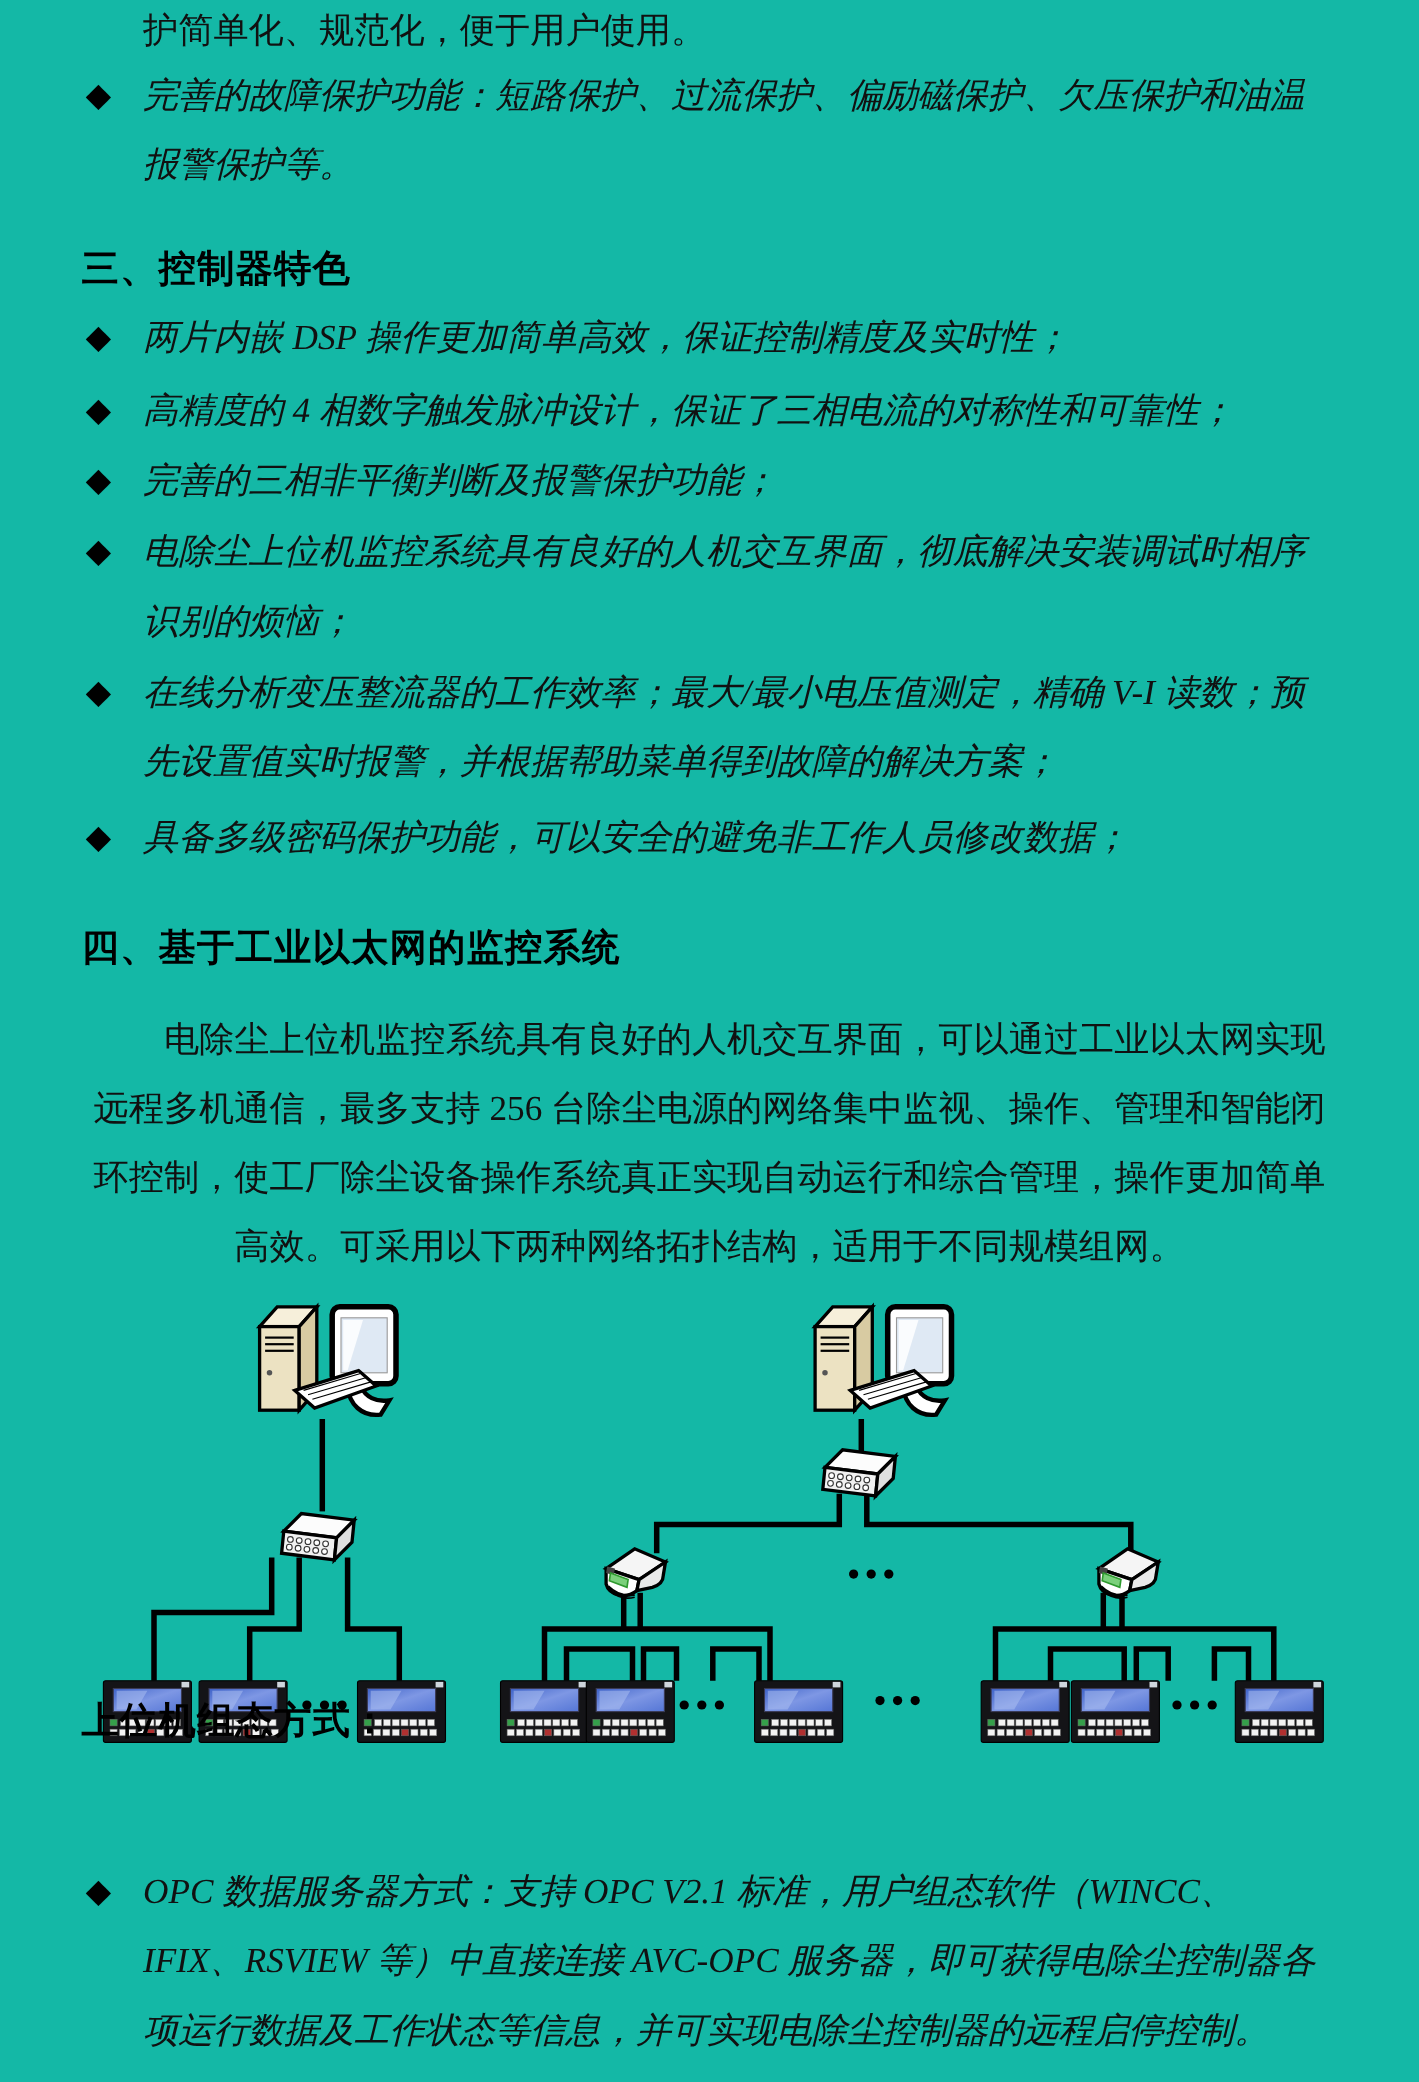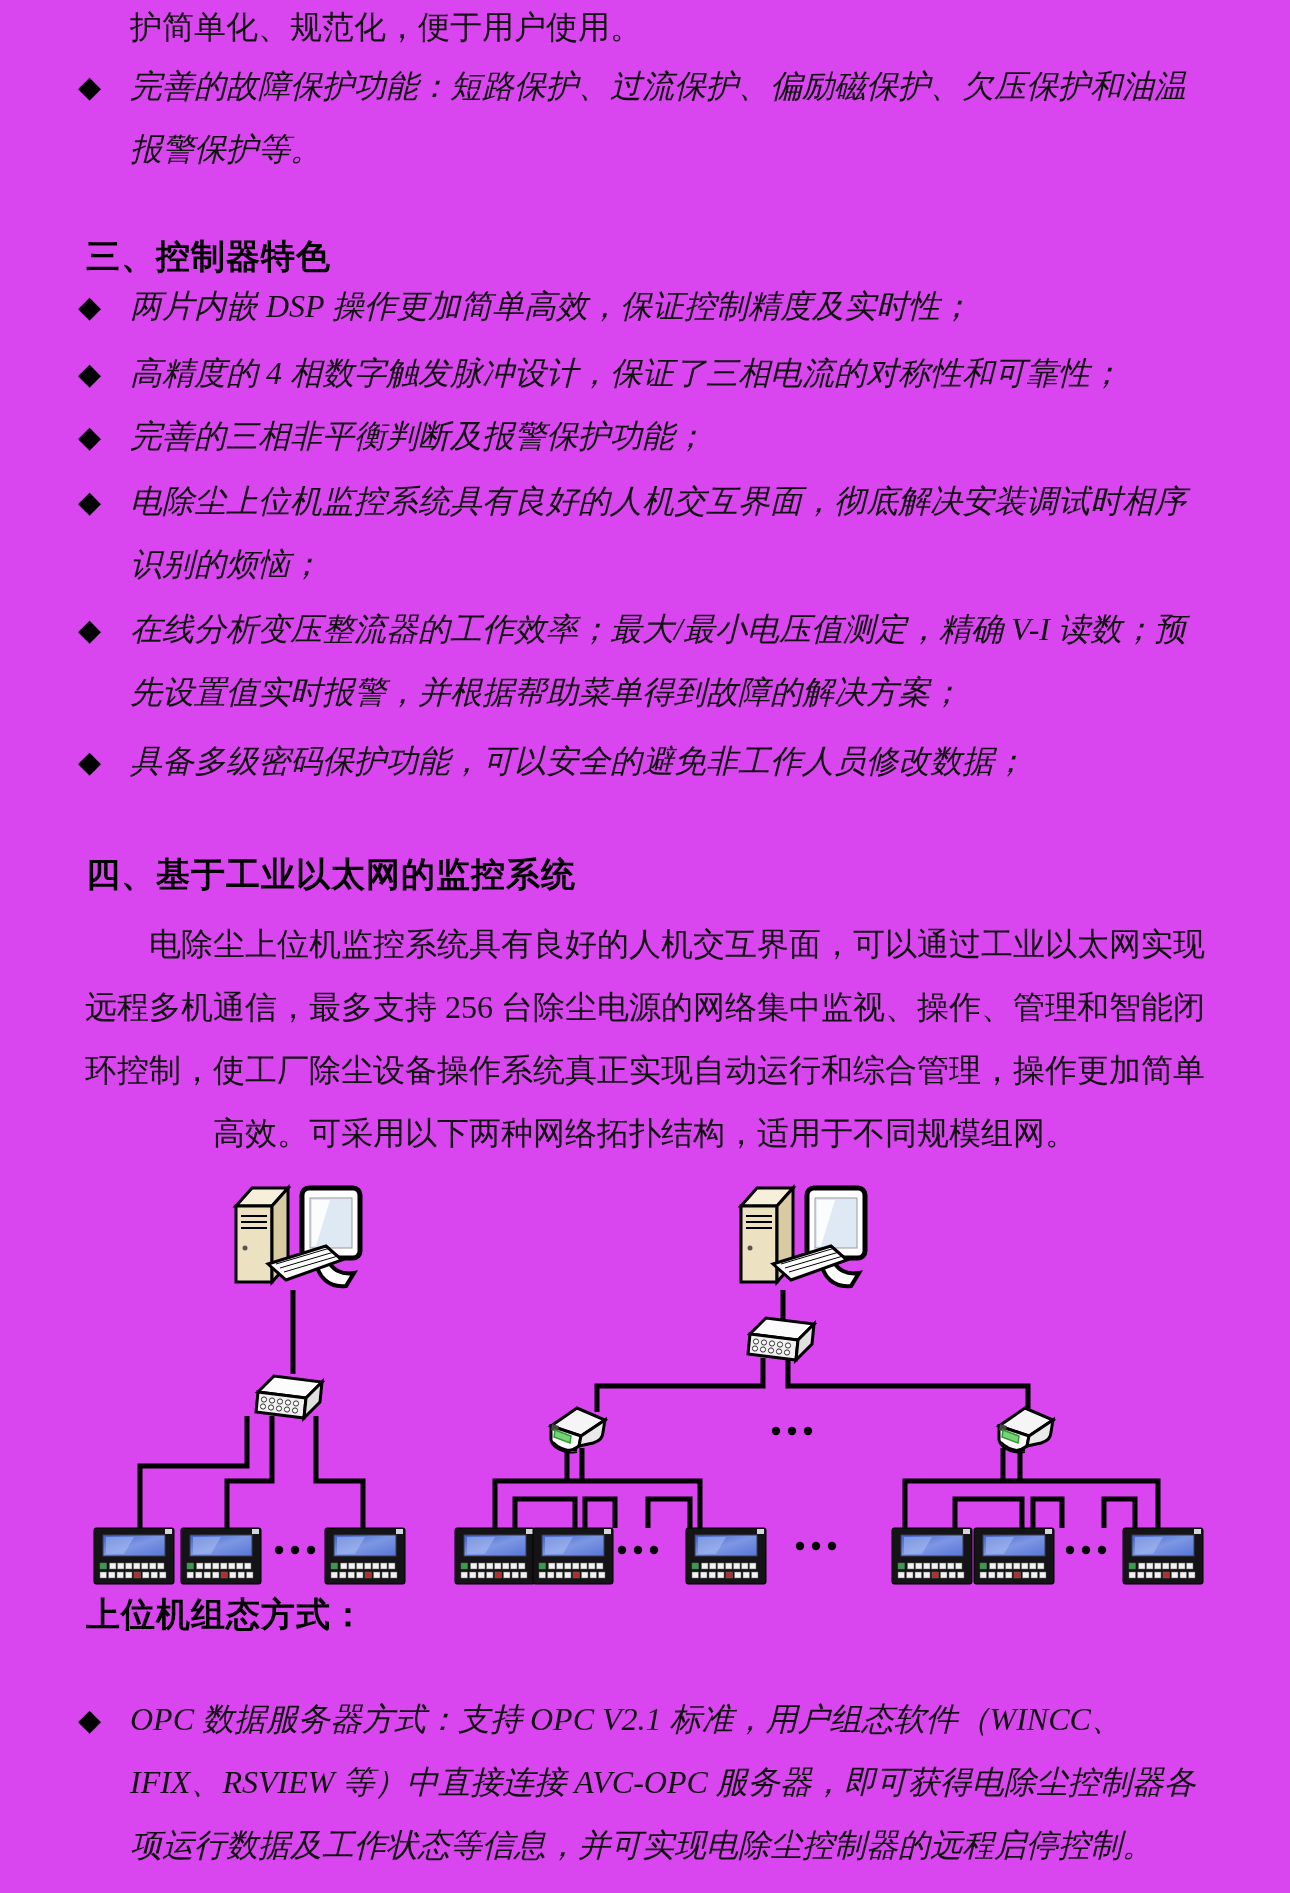--- a/index.html
+++ b/index.html
@@ -1,27 +1,27 @@
 <!DOCTYPE html>
 <html><head>
 <meta charset="utf-8">
 <style>
   html,body{margin:0;padding:0;background:#ffffff;}
   .page{
-    position:relative;width:1290px;height:1893px;background:#d946ef;
+    position:relative;width:1290px;height:1893px;background:#14b8a6;
     font-family:"Liberation Serif","DejaVu Serif",serif;color:#111;
     overflow:hidden;
   }
   .body-line{position:absolute;font-size:32px;line-height:63px;margin:0;}
   .cont{left:130px;top:-4px;width:1075px;}
   .bullet{position:absolute;left:78px;display:flex;align-items:flex-start;}
   .bullet .marker{flex:none;width:52px;font-size:30px;line-height:63px;color:#000;}
   .bullet .btext{width:1072px;font-size:32px;line-height:63px;font-style:italic;}
   .hd{
-    position:absolute;left:70px;margin:16px;
+    position:absolute;left:70px;margin:4px;
     font-family:"Liberation Sans","DejaVu Sans",sans-serif;
     font-weight:700;font-size:34px;line-height:40px;color:#000;letter-spacing:1px;
   }
   .para{position:absolute;left:70px;top:913px;width:1150px;font-size:32px;line-height:63px;margin:0;text-indent:2em;text-align:center;}
   .diagram{position:absolute;left:0;top:1140px;}
 </style>
 </head>
 <body>
 
 <div class="page">
@@ -188,20 +188,20 @@
     <use href="#ctrl" x="533" y="1528"></use>
     <use href="#dots3" x="618" y="1550"></use>
     <use href="#ctrl" x="686" y="1528"></use>
     <use href="#dots3" x="796" y="1546"></use>
     <use href="#ctrl" x="892" y="1528"></use>
     <use href="#ctrl" x="974" y="1528"></use>
     <use href="#dots3" x="1066" y="1550"></use>
     <use href="#ctrl" x="1123" y="1528"></use>
   </svg>
 
-  <h2 class="hd" style="top:1578px">上位机组态方式：</h2>
+  <h2 class="hd" style="top:1540px">上位机组态方式：</h2>
 
   <div class="bullet" style="top:1688px">
     <span class="marker">◆</span>
     <span class="btext">OPC 数据服务器方式：支持 OPC V2.1 标准，用户组态软件（WINCC、IFIX、RSVIEW 等）中直接连接 AVC-OPC 服务器，即可获得电除尘控制器各项运行数据及工作状态等信息，并可实现电除尘控制器的远程启停控制。</span>
   </div>
 
 </div>
 
 </body></html>

